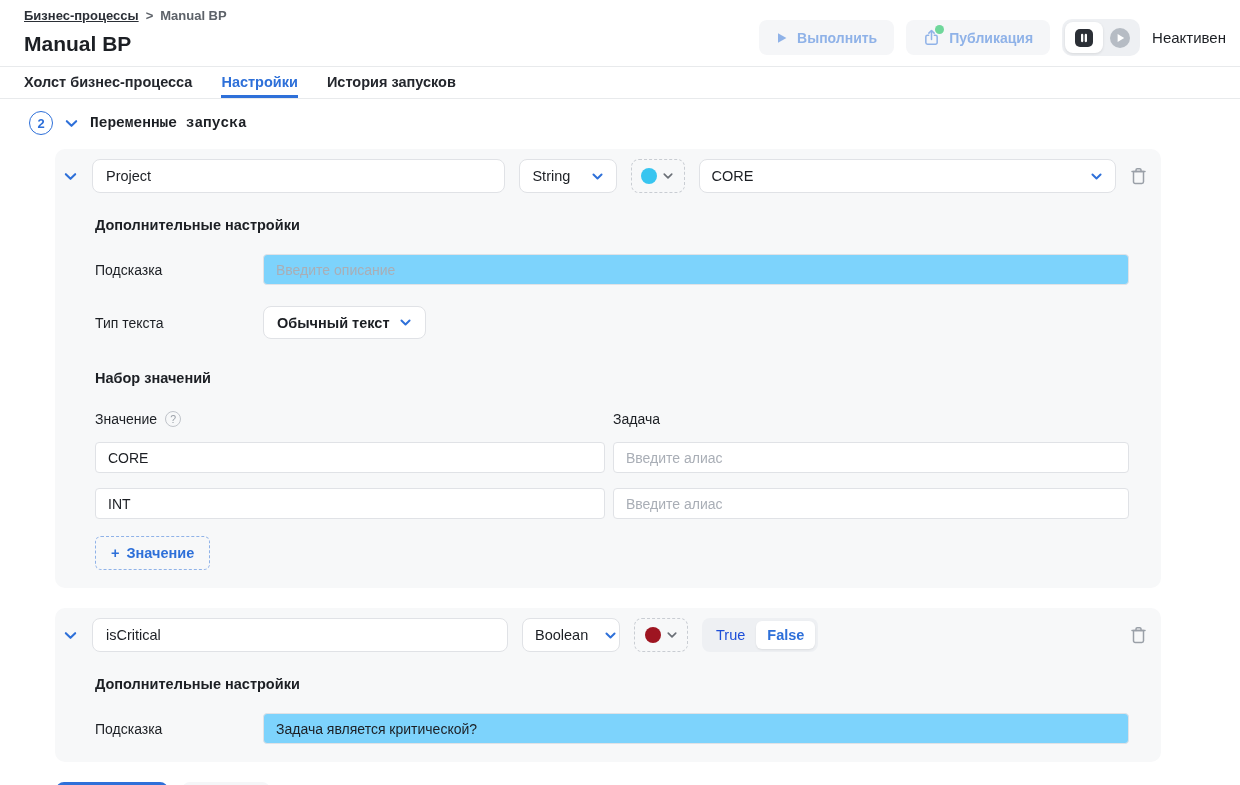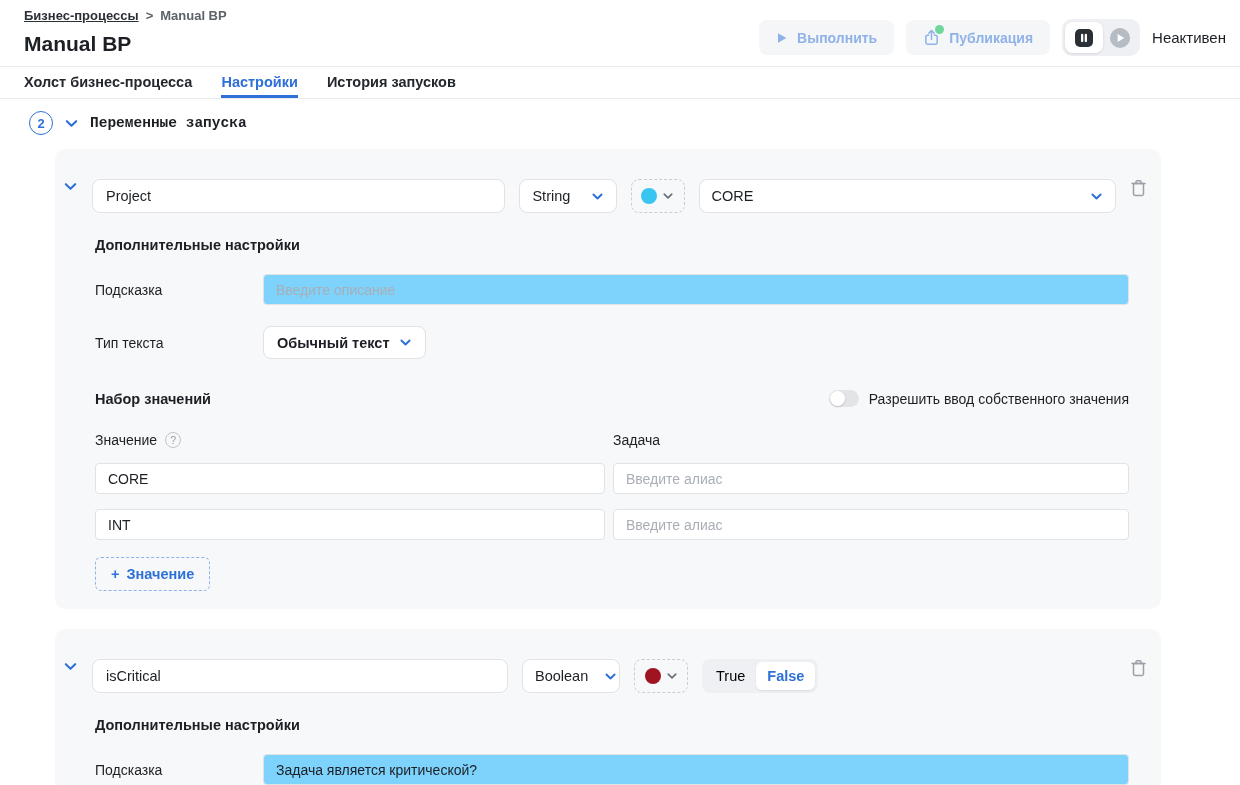--- a/index.html
+++ b/index.html
@@ -39,35 +39,35 @@
   .section-header { display:flex; align-items:center; gap:11px; padding:12px 24px 12px 29px; }
   .badge-circle { width:24px; height:24px; border-radius:50%; border:1.5px solid #2e70d9;
     color:#2e70d9; font-weight:700; font-size:13px; display:flex; align-items:center; justify-content:center; }
   .chev { display:flex; color:#2e70d9; cursor:pointer; }
   .chev-gray { color:#6b7077; }
   .section-title { font-size:14.5px; font-weight:700; color:#1c1f24;font-family:Liberation Mono, monospace; }
 
   
   .card { margin:2px 0 20px 55px; width:1106px; background:#f7f8f9; border-radius:10px;
     padding:10px 0 18px 0; }
-  .var-row { display:flex; gap:14px; padding-left:8px; padding-right:14px;margin-top:20px; }
+  .var-row { display:flex; align-items:center; gap:14px; padding-left:8px; padding-right:14px; }
   .name-input { width:416px; height:34px; background:#fff; border:1px solid #e0e2e6;
     border-radius:8px; padding:0 13px; font-size:14.5px; font-family:inherit; color:#1c1f24; }
   .select { display:flex; align-items:center; justify-content:space-between; background:#fff;
     border:1px solid #e0e2e6; border-radius:8px; height:34px; padding:0 12px; font-size:14.5px;
     color:#1c1f24; cursor:pointer; }
   .select-type { width:98px; font-weight:400;gap:16px; }
   .select-default { width:420px; }
   .color-select { width:54px; height:34px; border:1px dashed #c9cdd3; border-radius:8px;
     display:flex; align-items:center; justify-content:center; gap:5px; cursor:pointer; }
   .color-dot { width:16px; height:16px; border-radius:50%; }
   .trash-btn { margin-left:auto; color:#9aa0a8; display:flex; cursor:pointer; background:none; border:none; }
 
   .bool-toggle { display:flex; background:#eef0f3; border-radius:8px; padding:3px; height:34px; align-items:stretch; }
-  .bool-opt { display:flex; align-items:center; padding:0 11px; font-size:14.5px; color:#000000; cursor:pointer; border-radius:6px; }
+  .bool-opt { display:flex; align-items:center; padding:0 11px; font-size:14.5px; color:#1d4ed8; cursor:pointer; border-radius:6px; }
   .bool-opt.selected { background:#fff; color:#2e70d9; font-weight:600; box-shadow:0 1px 2px rgba(0,0,0,.08); }
 
   .card-body { padding:0 32px 0 40px; }
   .block-title { font-size:14.5px; font-weight:700; color:#1c1f24; margin-top:24px; }
   .form-row { display:flex; align-items:center; margin-top:21px; }
   .form-row label { width:168px; font-size:14px; color:#1c1f24; flex-shrink:0; }
   .text-input { flex:1; height:31px; background:#7dd3fc; border:1px solid #e0e2e6; border-radius:4px;
     padding:0 12px; font-size:14px; font-family:inherit; color:#1c1f24; }
   .text-input::placeholder, .name-input::placeholder { color:#a9aeb6; }
   .dropdown-small { display:inline-flex; align-items:center; gap:9px; height:33px; padding:0 13px;
@@ -232,26 +232,20 @@
         <span class="chev">
           <svg width="13" height="13" viewBox="0 0 16 16">
               <path d="M3 5.5l5 5 5-5" fill="none" stroke="currentColor" stroke-width="2.4" stroke-linecap="round" stroke-linejoin="round"></path>
             </svg>
         </span>
       </div>
     </div>
 
     <div class="valueset-row">
       <div class="block-title" style="margin-top:0;">Набор значений</div>
-      <div class="toggle-row">
-        <div class="toggle">
-            <div class="knob"></div>
-          </div>
-        <span class="toggle-label">Разрешить ввод собственного значения</span>
-      </div>
     </div>
 
     <div class="col-headers">
       <div class="col1">
         <span>Значение</span>
         <span class="help-icon">?</span>
       </div>
       <div class="col2">
         <span>Задача</span>
       </div>

